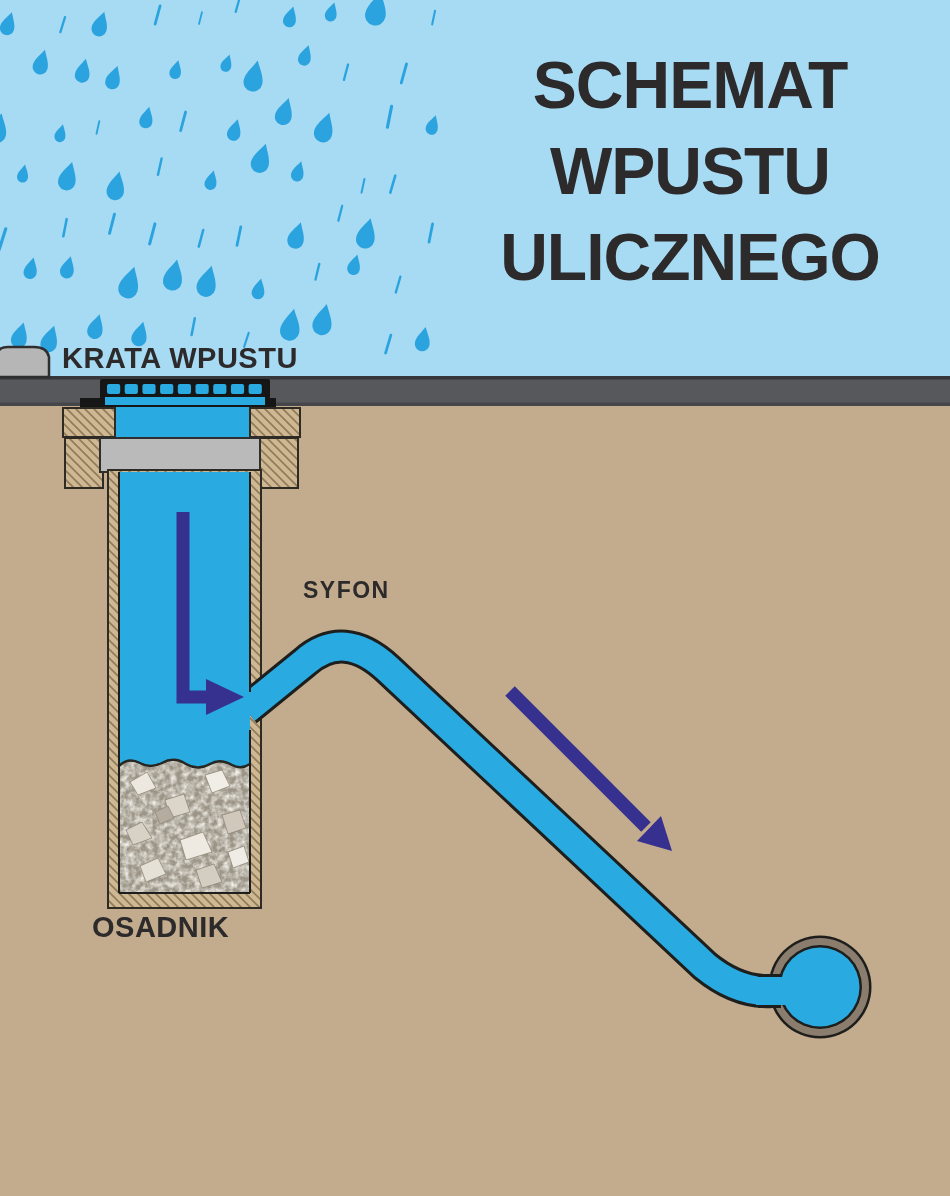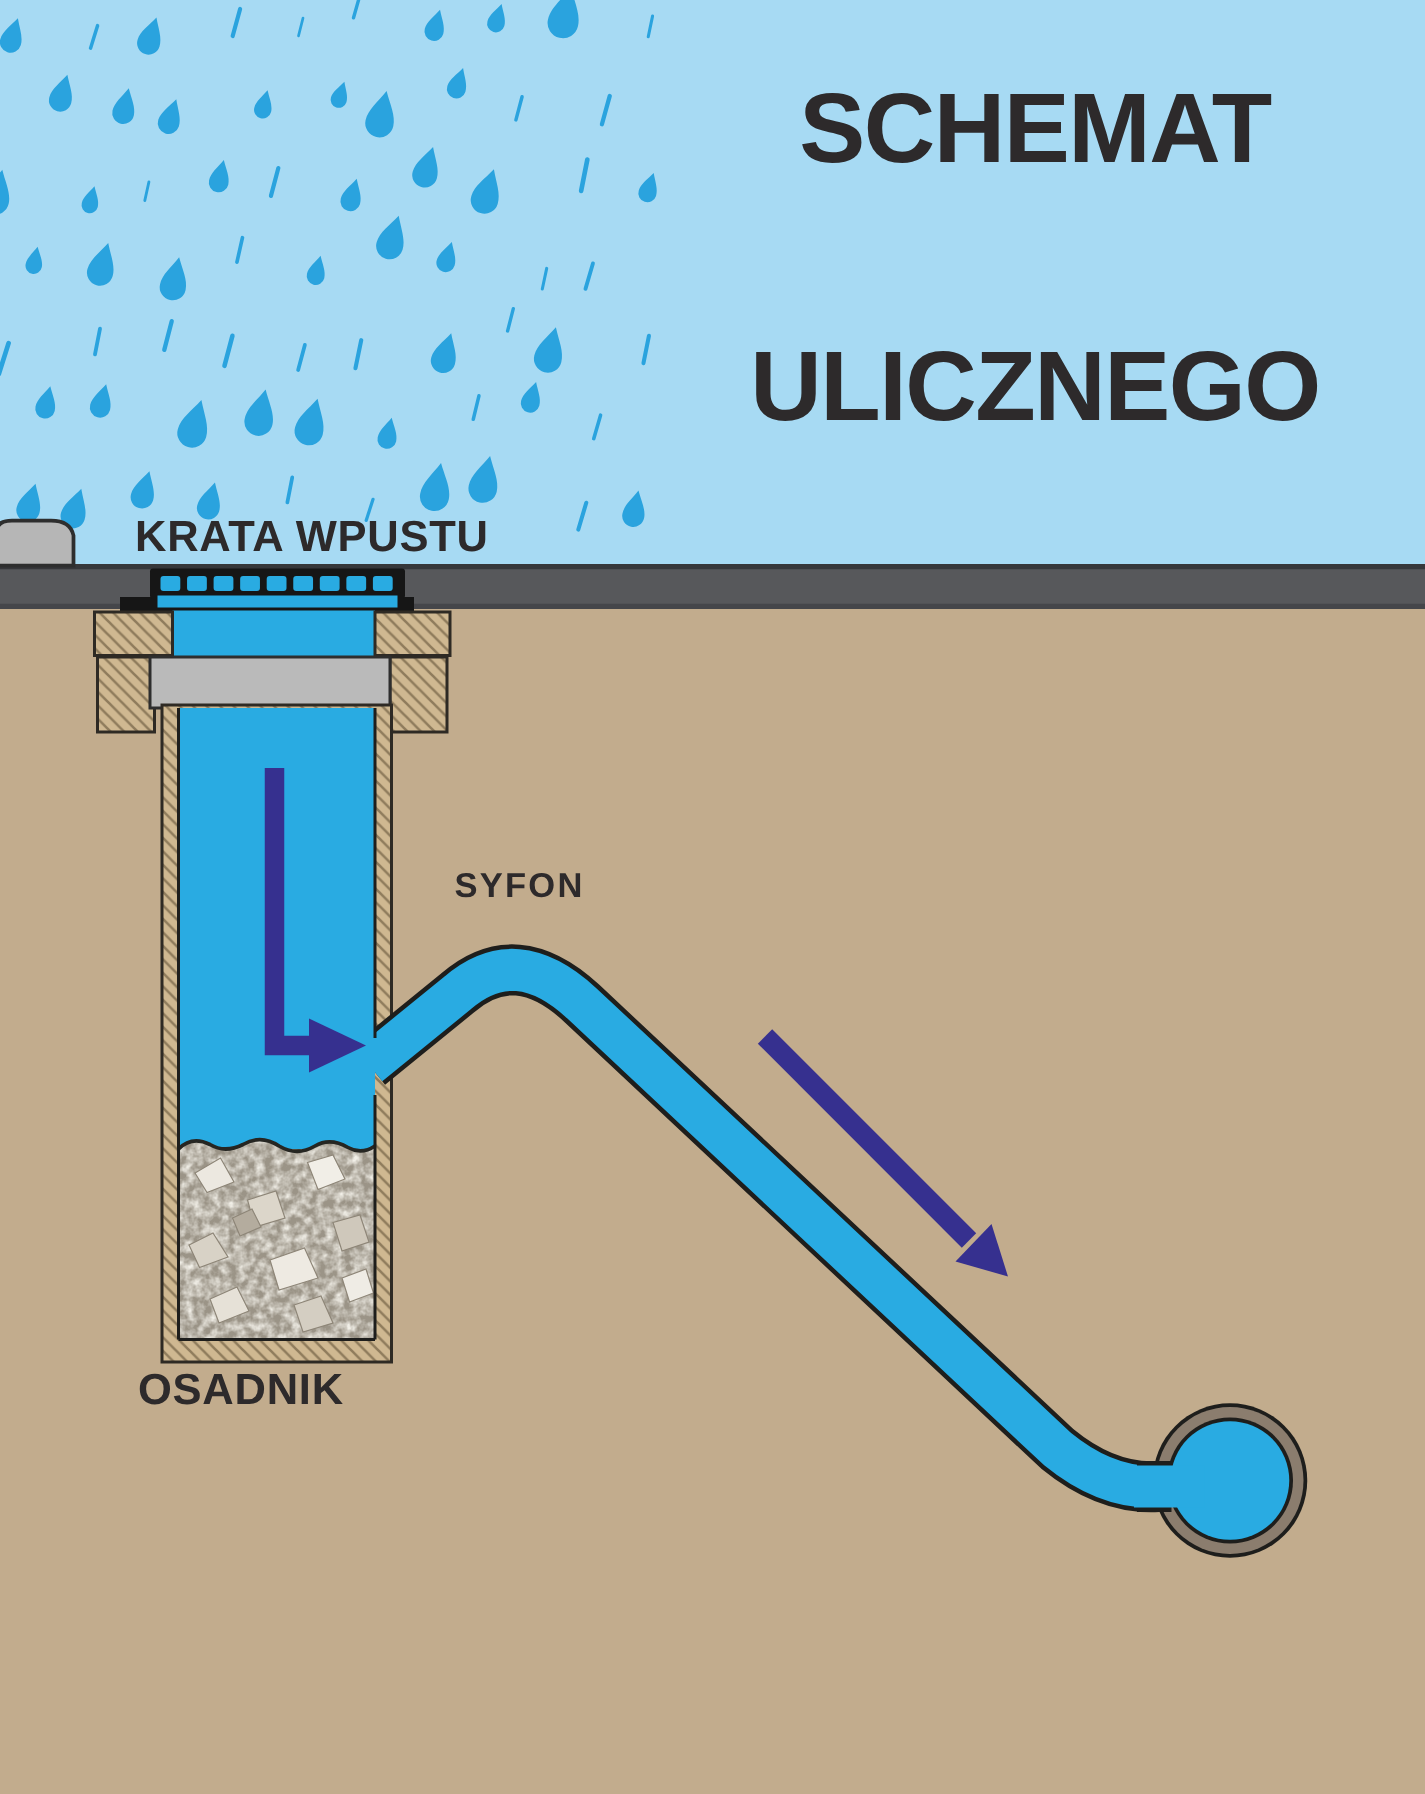--- a/index.html
+++ b/index.html
@@ -10,21 +10,21 @@
   .scene svg{position:absolute;left:0;top:0;}
   .label{
     position:absolute;color:var(--ink,#2d2a2b);font-weight:bold;line-height:1;
     white-space:nowrap;
   }
   .title-line{
     position:absolute;left:430px;width:520px;text-align:center;
     font-size:66px;font-weight:bold;color:var(--ink,#2d2a2b);letter-spacing:-1px;
     line-height:1;
   }
-  .lbl-krata{left:62px;top:344px;font-size:29px;letter-spacing:0.5px;margin-left:28px;}
+  .lbl-krata{left:62px;top:344px;font-size:29px;letter-spacing:0.5px;}
   .lbl-syfon{left:303px;top:579px;font-size:23px;letter-spacing:1.5px;}
   .lbl-osadnik{left:92px;top:913px;width:150px;text-align:left;font-size:29px;letter-spacing:0.5px;}
   .lbl-kanal1{left:720px;top:1055px;width:200px;text-align:center;font-size:30px;letter-spacing:0.5px;}
   .lbl-kanal2{left:720px;top:1094px;width:200px;text-align:center;font-size:30px;letter-spacing:0.5px;}
 </style>
 </head>
 <body>
 
 <div class="scene">
 
@@ -202,18 +202,19 @@
       <path d="M183,512 L183,697 L206,697" fill="none" stroke="var(--arrow,#36308f)" stroke-width="13" stroke-linejoin="miter"></path>
       <polygon points="206,679 244,697 206,715"></polygon>
     </g>
     <g fill="var(--arrow,#36308f)">
       <path d="M510,691 L646,827" fill="none" stroke="var(--arrow,#36308f)" stroke-width="13.5"></path>
       <polygon points="672,851 637,841 661,816"></polygon>
     </g>
   </svg>
 
   <div class="title-line" style="top:52px">SCHEMAT</div>
+  <div class="title-line" style="top:138px">WPUSTU</div>
   <div class="title-line" style="top:224px">ULICZNEGO</div>
 
   <div class="label lbl-krata">KRATA WPUSTU</div>
   <div class="label lbl-syfon">SYFON</div>
   <div class="label lbl-osadnik">OSADNIK</div>
 </div>
 
 </body></html>

